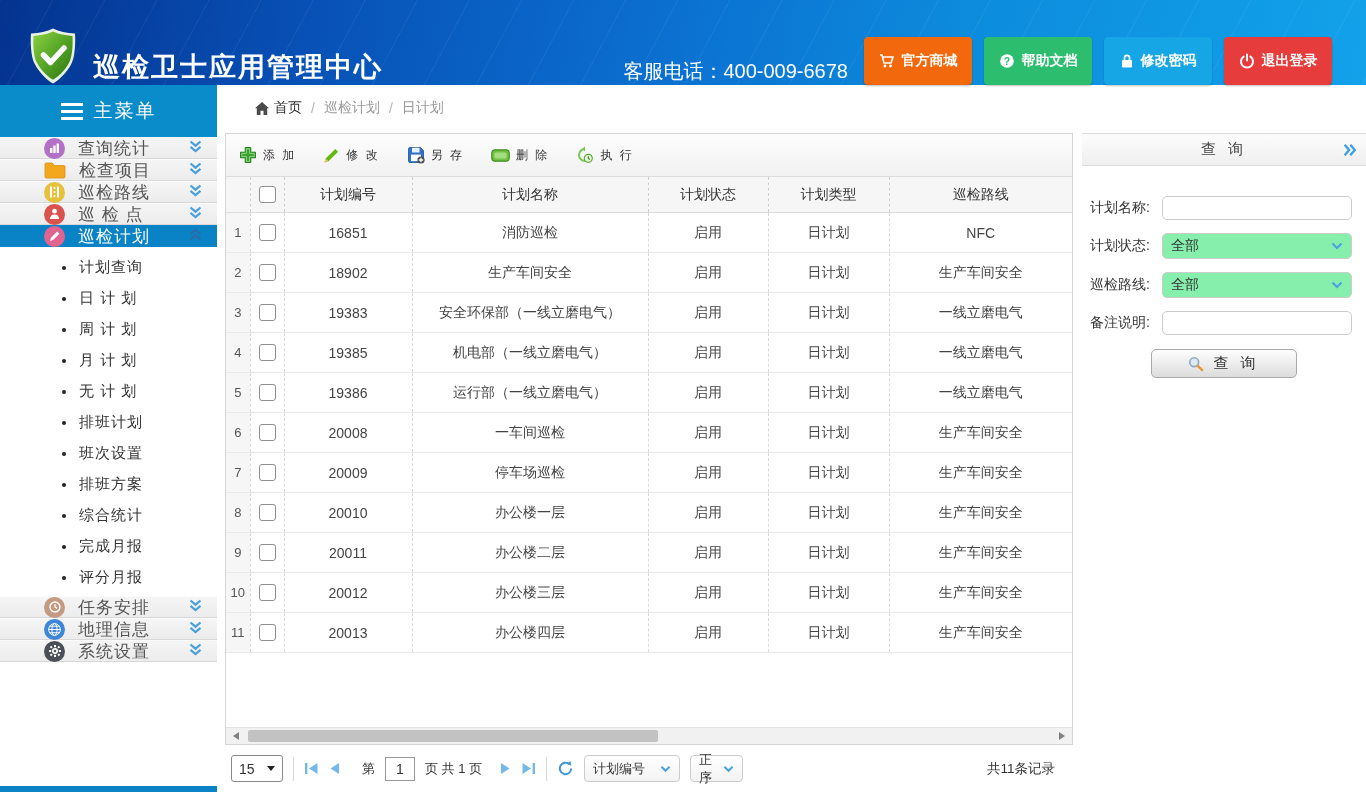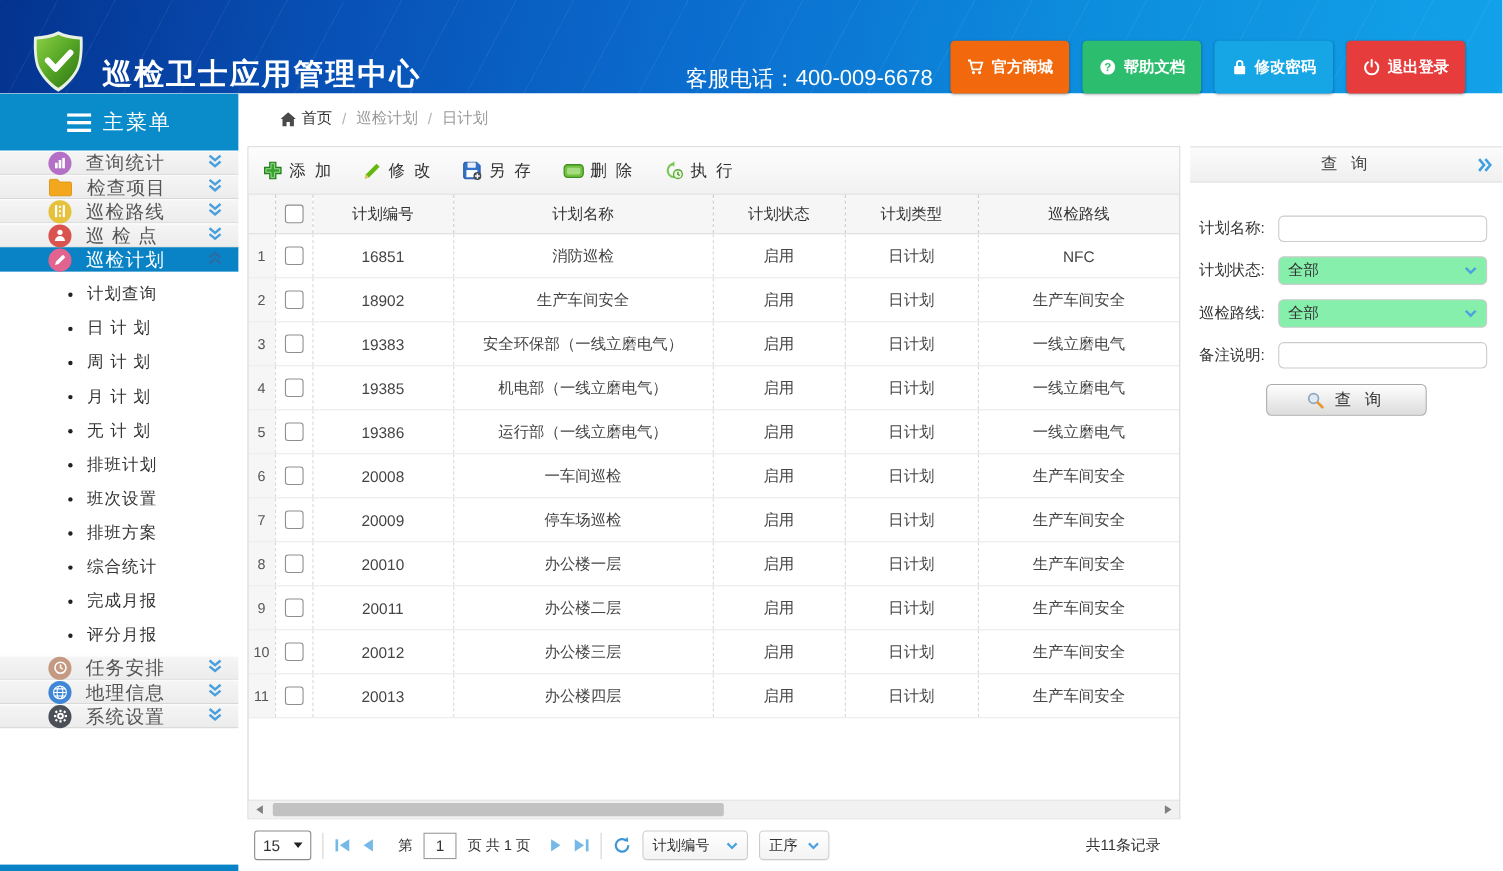--- a/index.html
+++ b/index.html
@@ -40,21 +40,21 @@
   
   .main{position:absolute;left:217px;top:85px;right:0;bottom:0;background:#fff}
   .breadcrumb{height:46px;display:flex;align-items:center;padding-left:38px;font-size:14px;color:#999;gap:9px}
   .bc-home{color:#333;display:flex;align-items:center;gap:5px}
   .bc-sep{color:#b5b5b5}
 
   .table-panel{position:absolute;left:8px;top:48px;width:848px;height:612px;box-sizing:border-box;
     border:1px solid #d5d5d5;background:#fff}
   .toolbar{height:43px;box-sizing:border-box;border-bottom:1px solid #ddd;background:linear-gradient(#fdfdfd,#f1f1f1);
     display:flex;align-items:center;padding-left:13px;gap:27px}
-  .tbtn{display:flex;align-items:center;gap:6px;font-size:15px;color:#333;cursor:pointer;letter-spacing:2px}
+  .tbtn{display:flex;align-items:center;gap:6px;font-size:12px;color:#333;cursor:pointer;letter-spacing:2px}
 
   table.grid{border-collapse:collapse;table-layout:fixed;width:846px;font-size:14px;color:#444}
   table.grid td{overflow:hidden;white-space:nowrap;text-overflow:ellipsis}
   .hc{height:33px;background:#f6f6f6;border-bottom:1px solid #ddd;border-right:1px dashed #ccc;text-align:center;color:#333}
   .hc:last-child{border-right:none}
   tbody td{height:37px;border-bottom:1px solid #eaeaea;border-right:1px dashed #d9d9d9;text-align:center;background:#fff}
   tbody td:last-child{border-right:none}
   td.rn{background:#f6f6f6;color:#555;font-size:13px}
   .cbox{width:15px;height:15px;border:1px solid #8f8f8f;border-radius:3px;background:#fff;display:inline-block;vertical-align:middle}
 
@@ -564,21 +564,21 @@
           </svg>
       </span>
       <div class="psel" style="width:96px">
         <span>计划编号</span>
         <span class="icn">
             <svg width="11" height="8" viewBox="0 0 12 8">
               <path d="M1.5 1.5L6 6l4.5-4.5" fill="none" stroke="#4aa3e0" stroke-width="2.2"></path>
             </svg>
           </span>
       </div>
-      <div class="psel" style="width:64px">
+      <div class="psel" style="width:53px">
         <span>正序</span>
         <span class="icn">
             <svg width="11" height="8" viewBox="0 0 12 8">
               <path d="M1.5 1.5L6 6l4.5-4.5" fill="none" stroke="#4aa3e0" stroke-width="2.2"></path>
             </svg>
           </span>
       </div>
       <span class="ptotal">共11条记录</span>
     </div>
 

